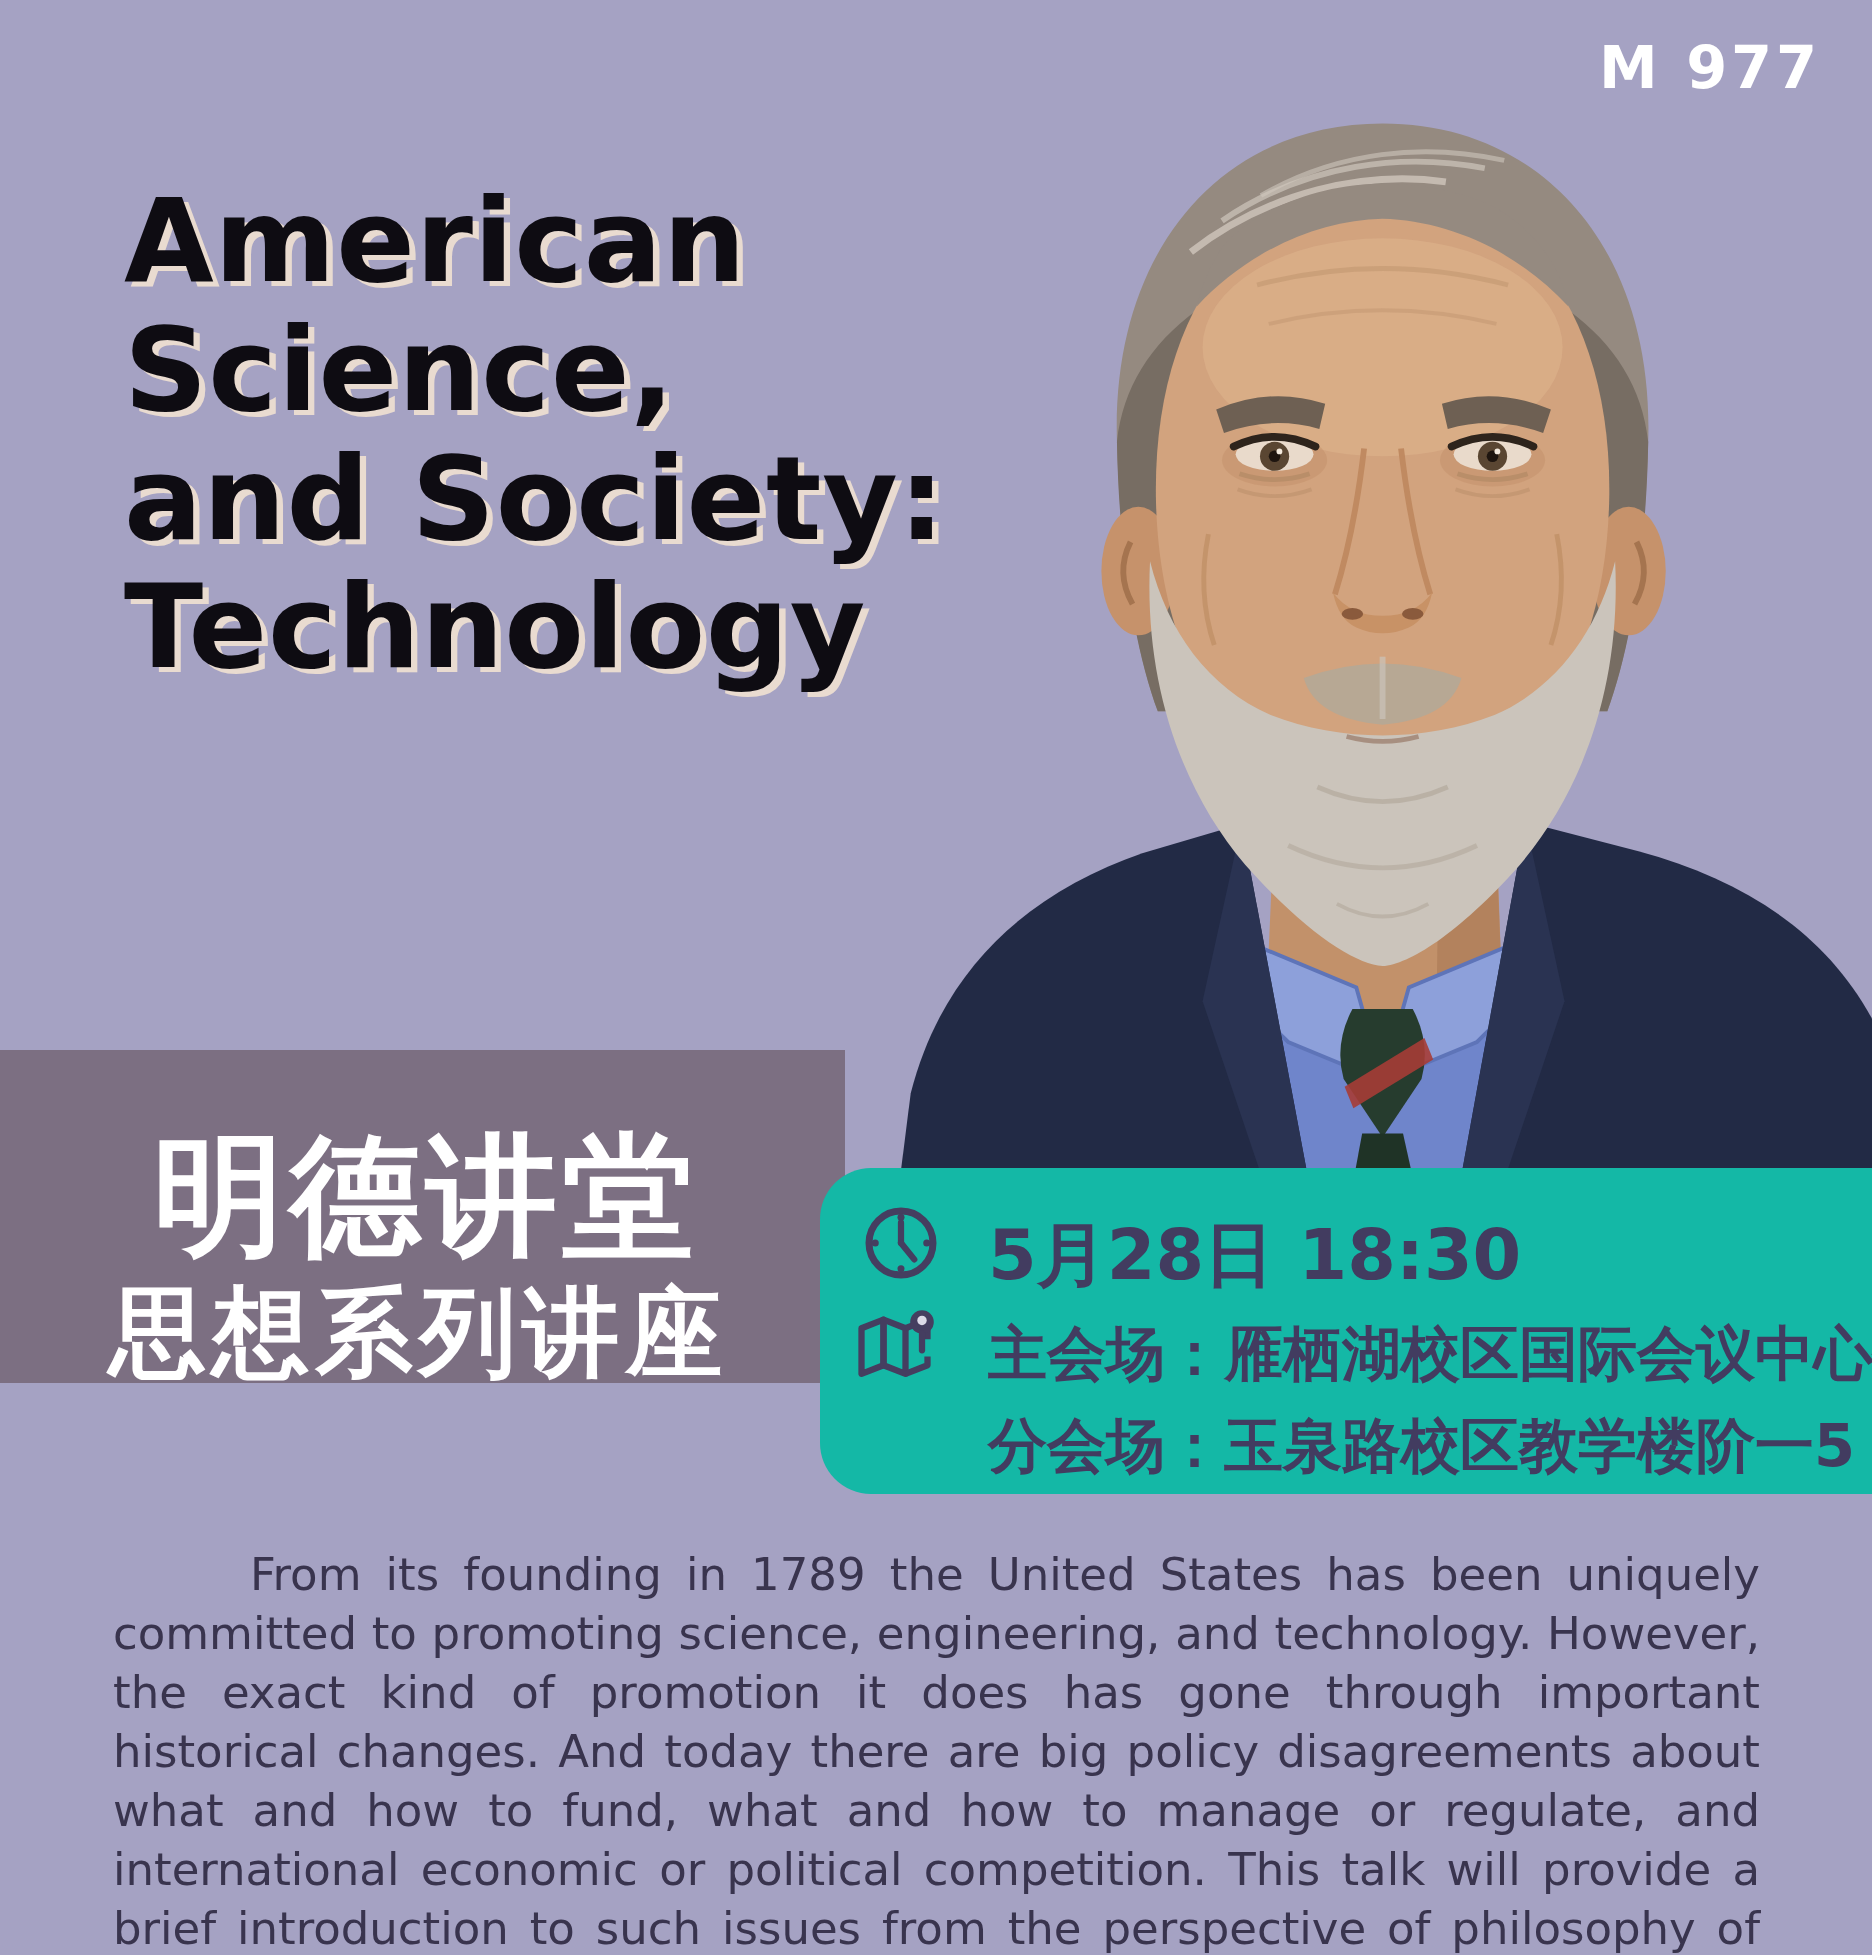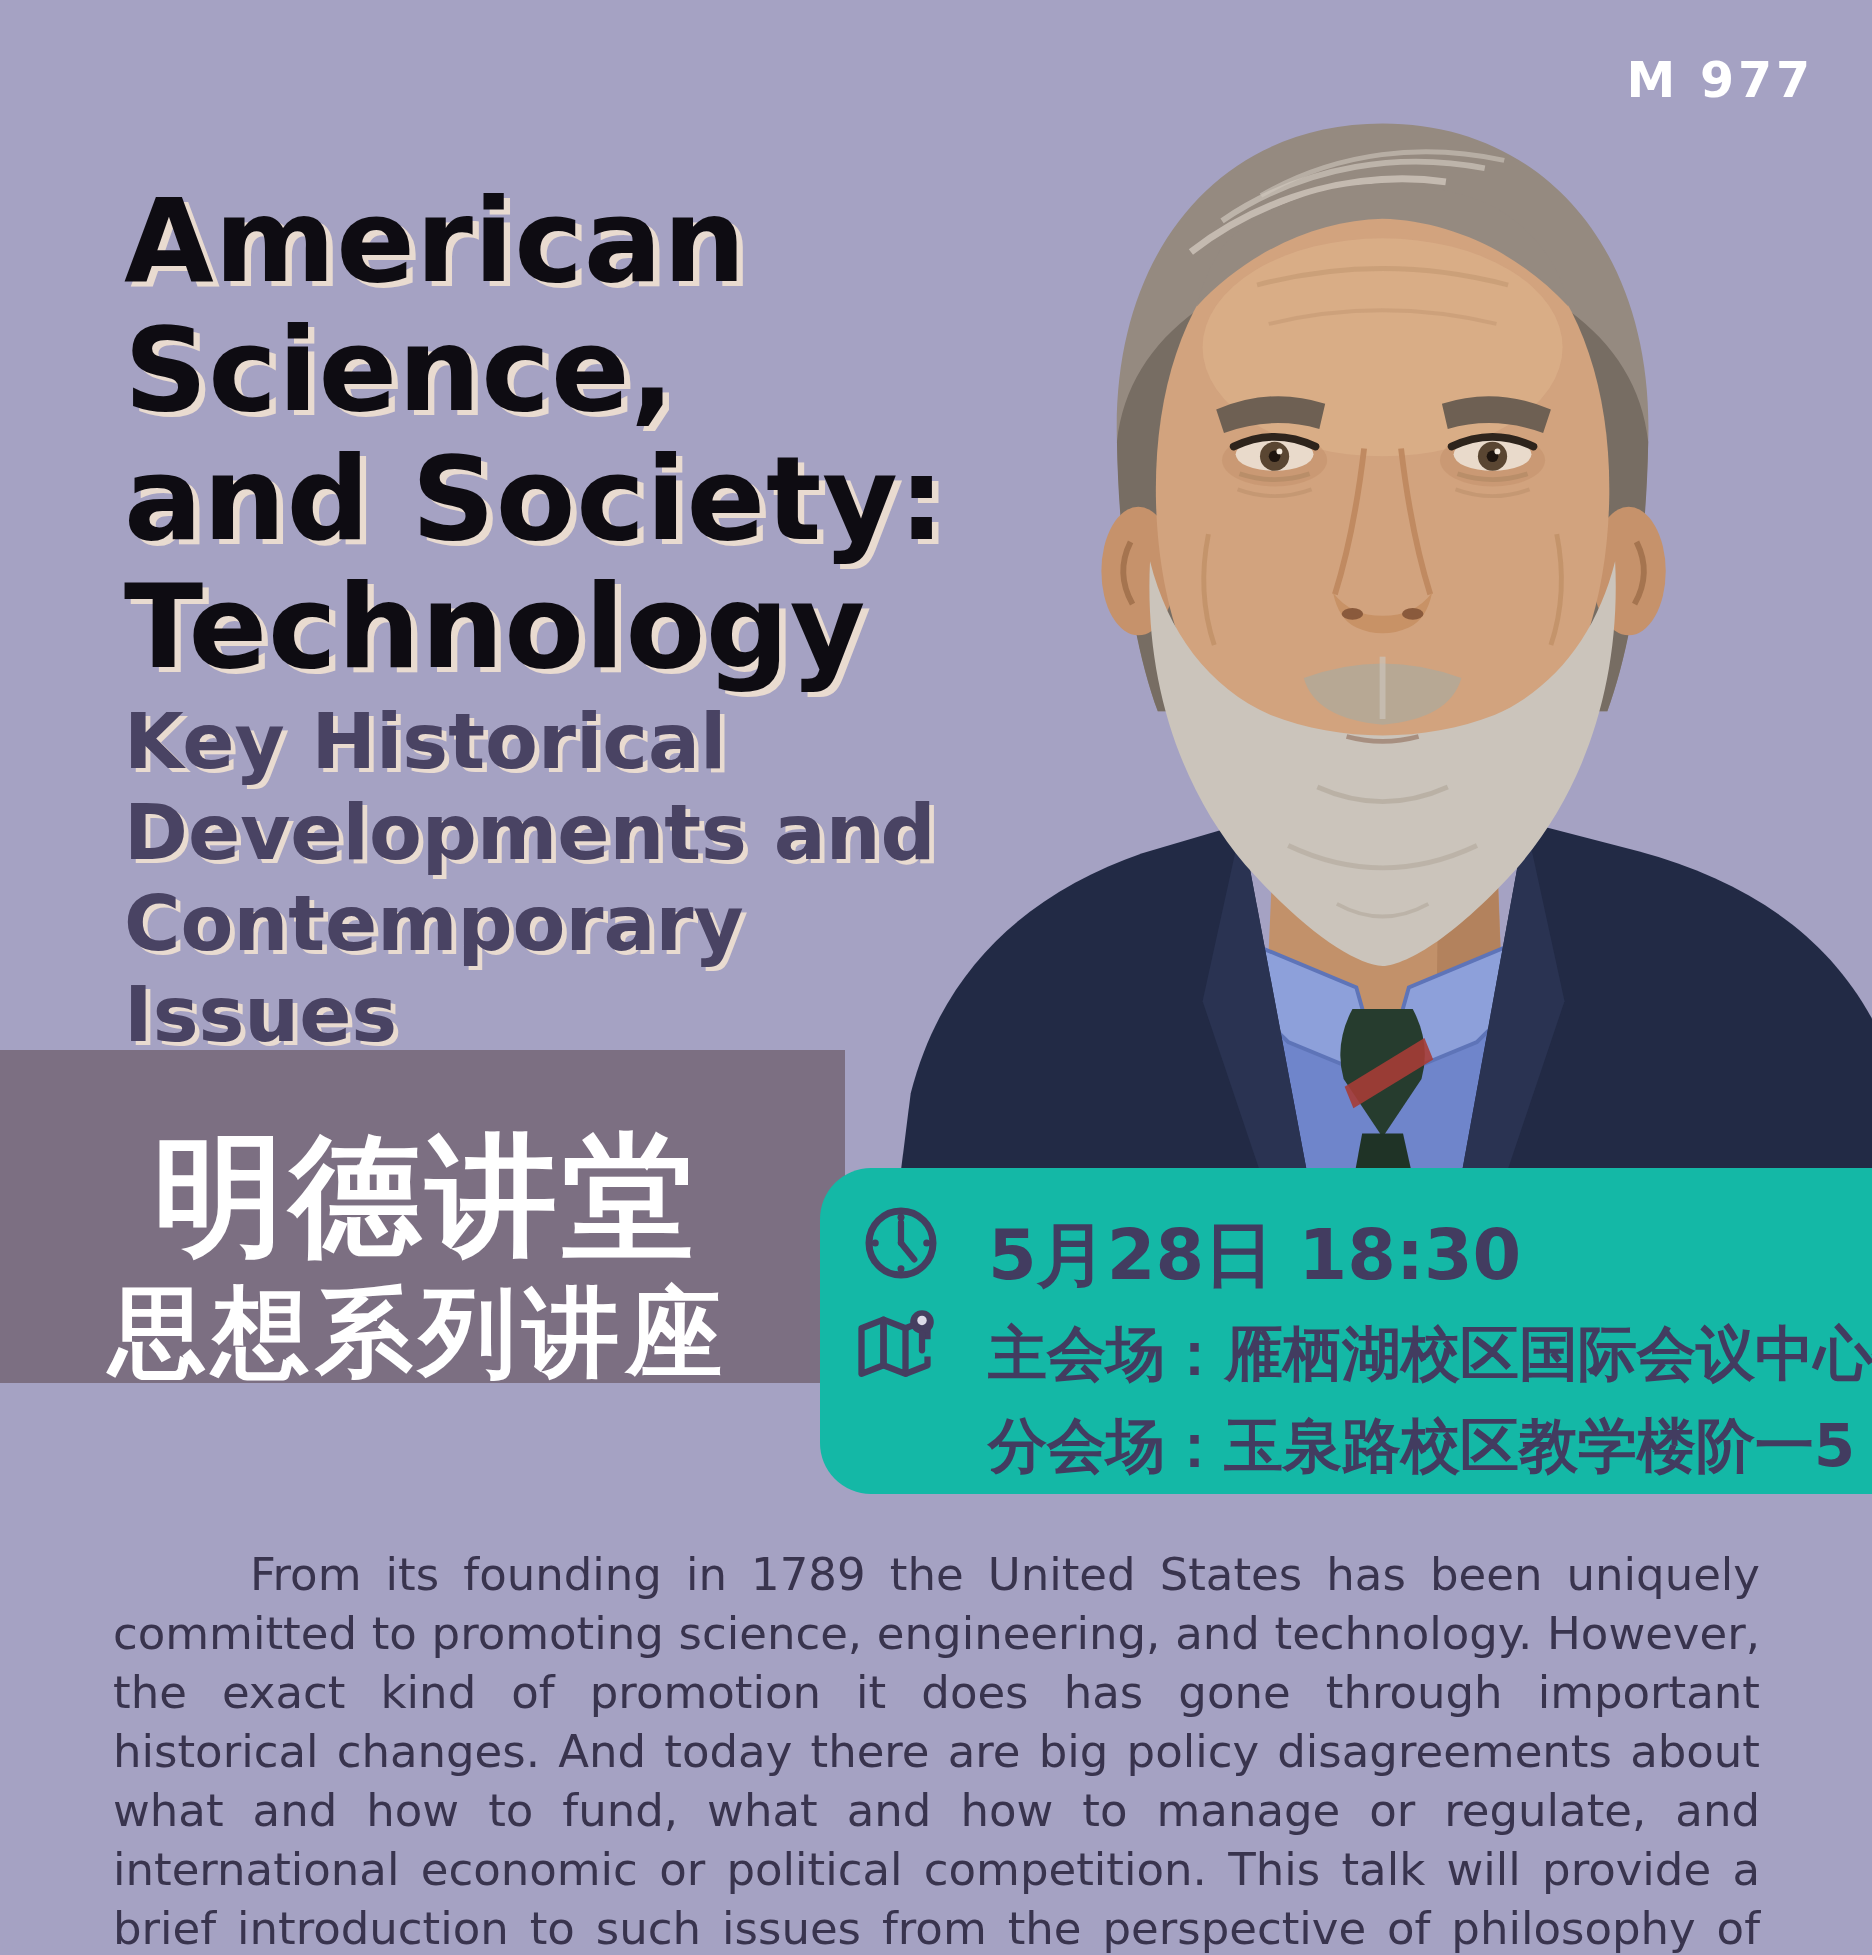--- a/index.html
+++ b/index.html
@@ -5,22 +5,22 @@
   html, body { margin:0; padding:0; background:#A5A2C3; }
   * { box-sizing: border-box; }
   #poster{
     position:relative; width:1872px; height:2710px; overflow:hidden;
     background:#A5A2C3;
     font-family:"DejaVu Sans", sans-serif;
   }
   .abs{ position:absolute; }
 
   .code{
-    top:33px; right:58px;
-    font-size:49px; font-weight:800; color:#FFFFFF; letter-spacing:3.9px;margin-top:19px;
+    top:33px; right:51px;
+    font-size:59px; font-weight:800; color:#FFFFFF; letter-spacing:3.9px;
   }
 
   .title{
     left:124px; top:177px; width:899px;
     font-size:116px; font-weight:800; line-height:1.11; color:#0E0C12;
     text-shadow:6.3px 4.7px 0 #E9DBD0; letter-spacing:0.8px;
   }
   .subtitle{
     left:124px; top:697px; width:899px;
     font-size:77px; font-weight:700; line-height:1.18; color:#494363;
@@ -151,25 +151,20 @@
 
   <div class="abs code">M 977</div>
 
   <div class="abs title">
     <div>American</div>
     <div>Science,</div>
     <div>and Society:</div>
     <div>Technology</div>
   </div>
 
-  <div class="abs subtitle">
-    <div>Key Historical</div>
-    <div>Developments and</div>
-    <div>Contemporary Issues</div>
-  </div>
 
   <div class="abs band">
     <div class="band-line1">明德讲堂</div>
     <div class="band-line2">思想系列讲座</div>
   </div>
 
   <div class="abs infobox">
     <svg class="icon clock-icon" viewBox="0 0 100 100" aria-hidden="true">
       <circle cx="50" cy="50" r="41" fill="none" stroke="#453E60" stroke-width="9"></circle>
       <circle cx="50" cy="17" r="4.5" fill="#453E60"></circle>

